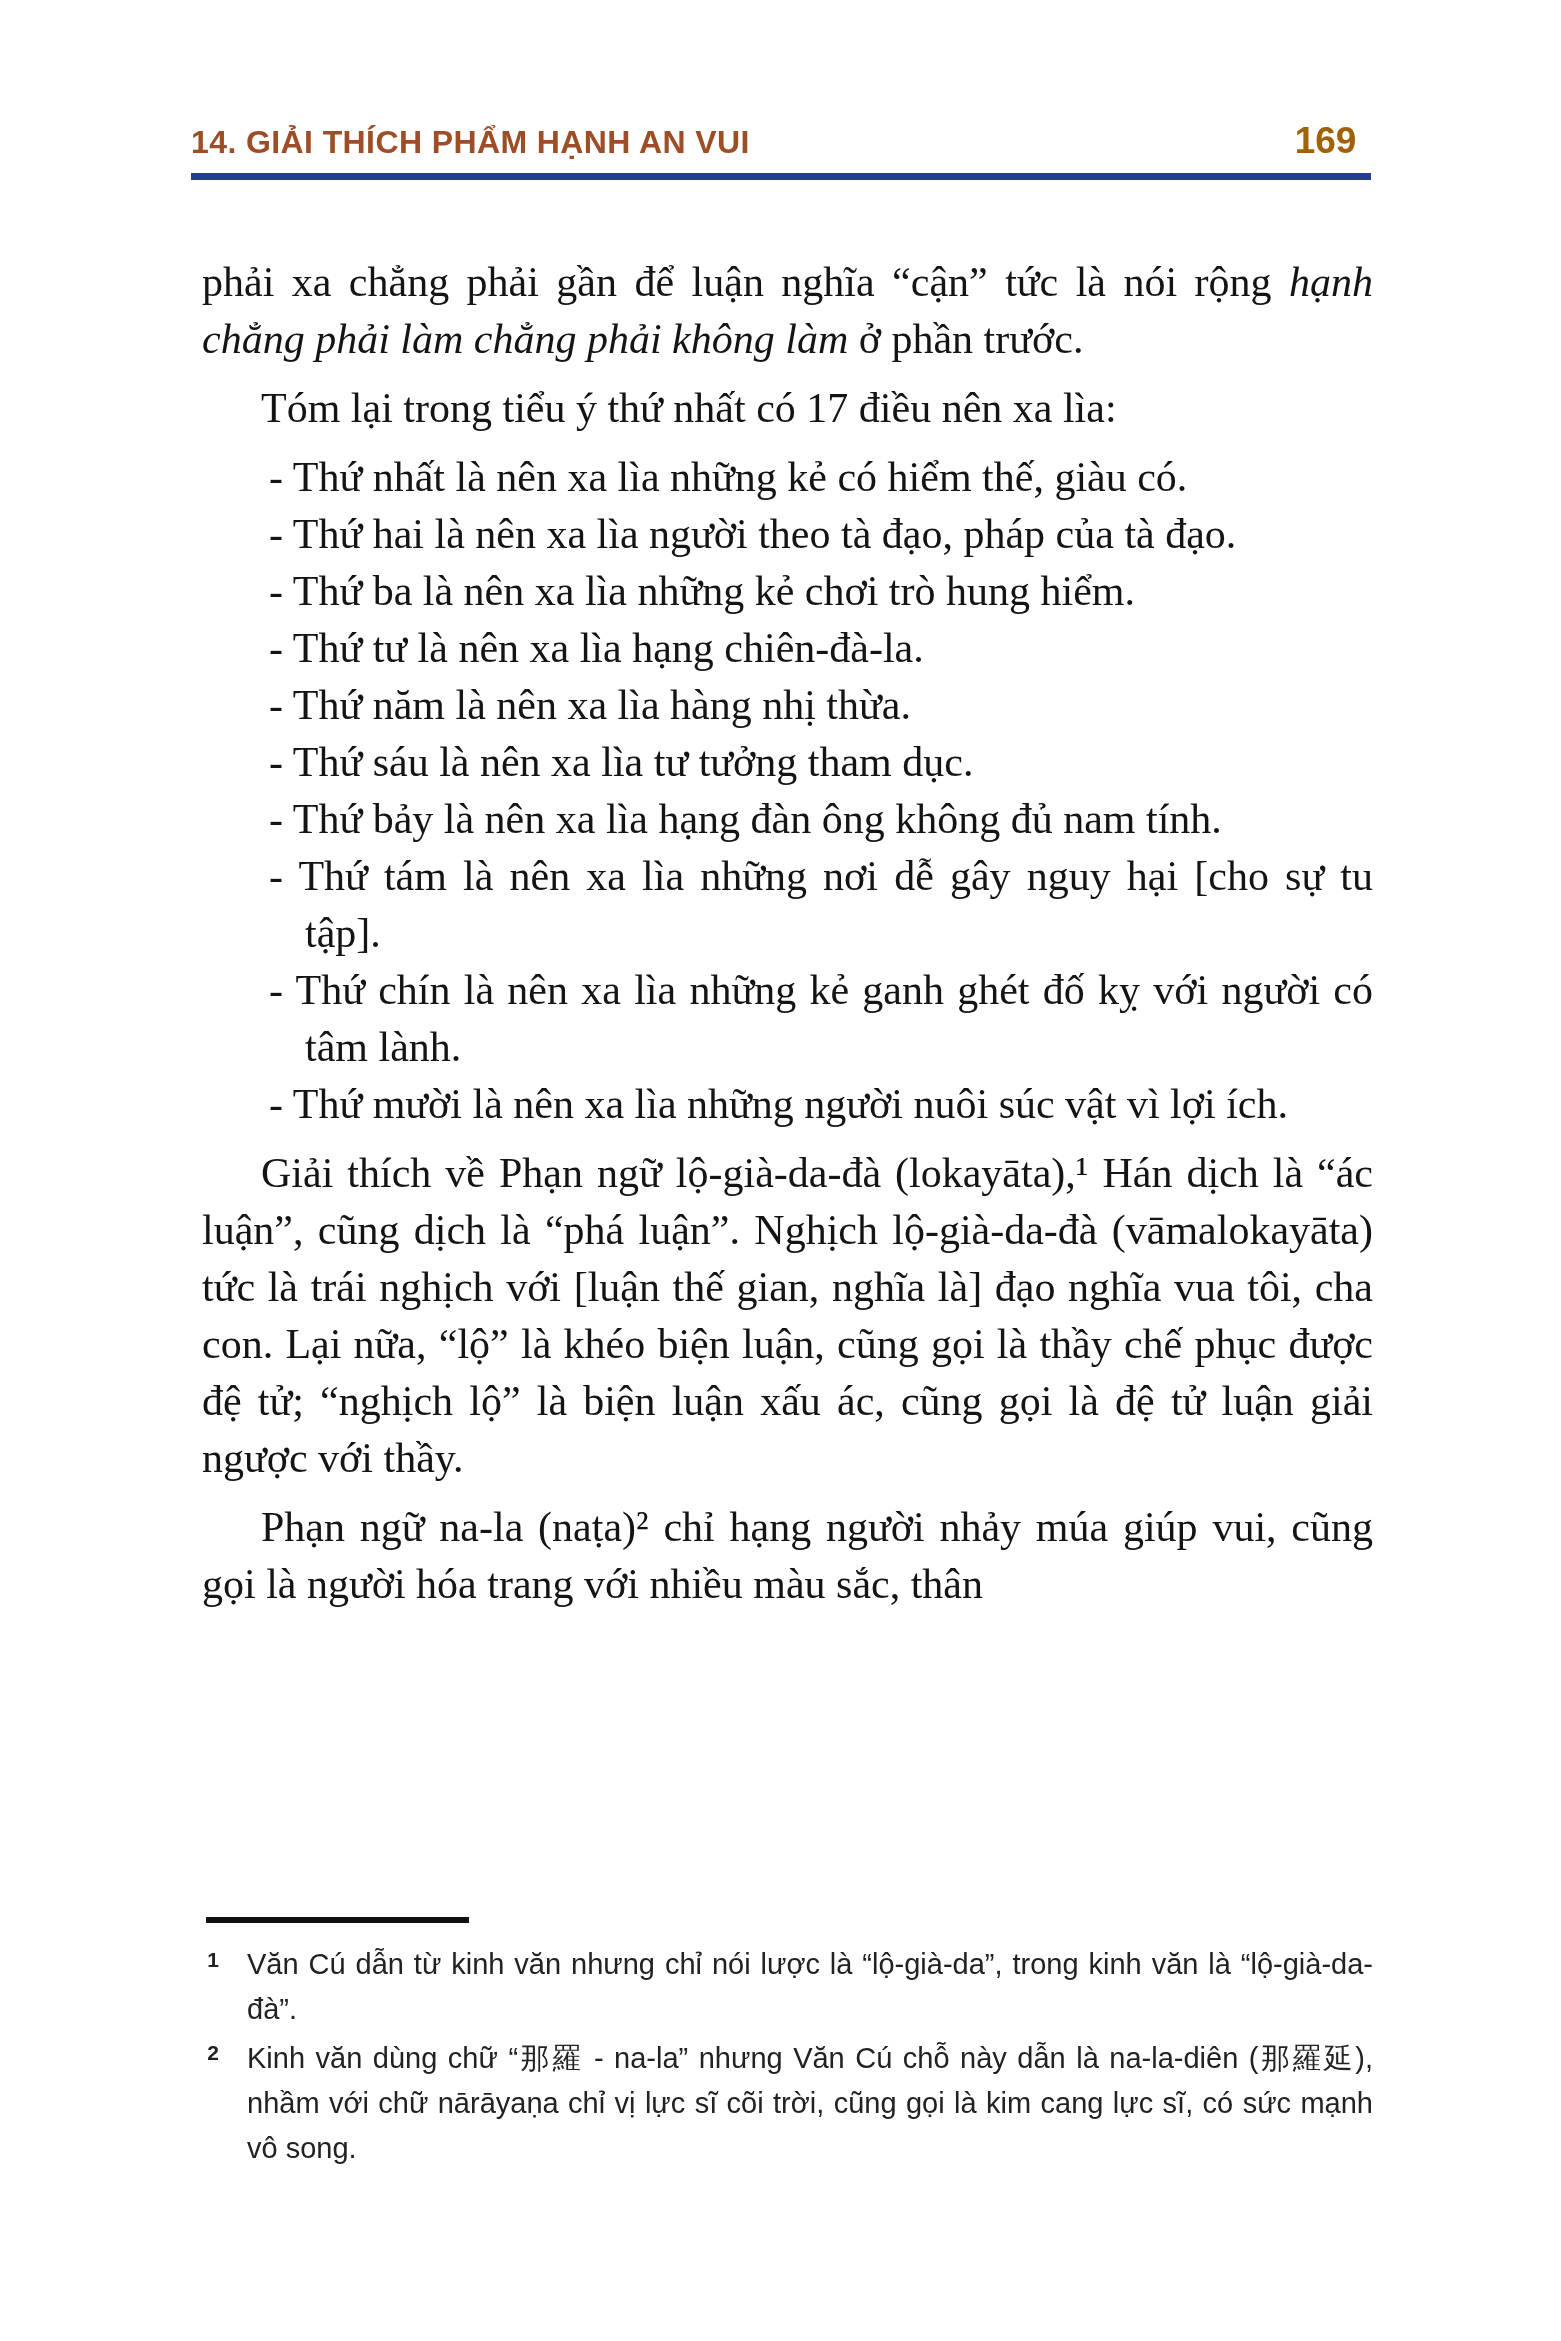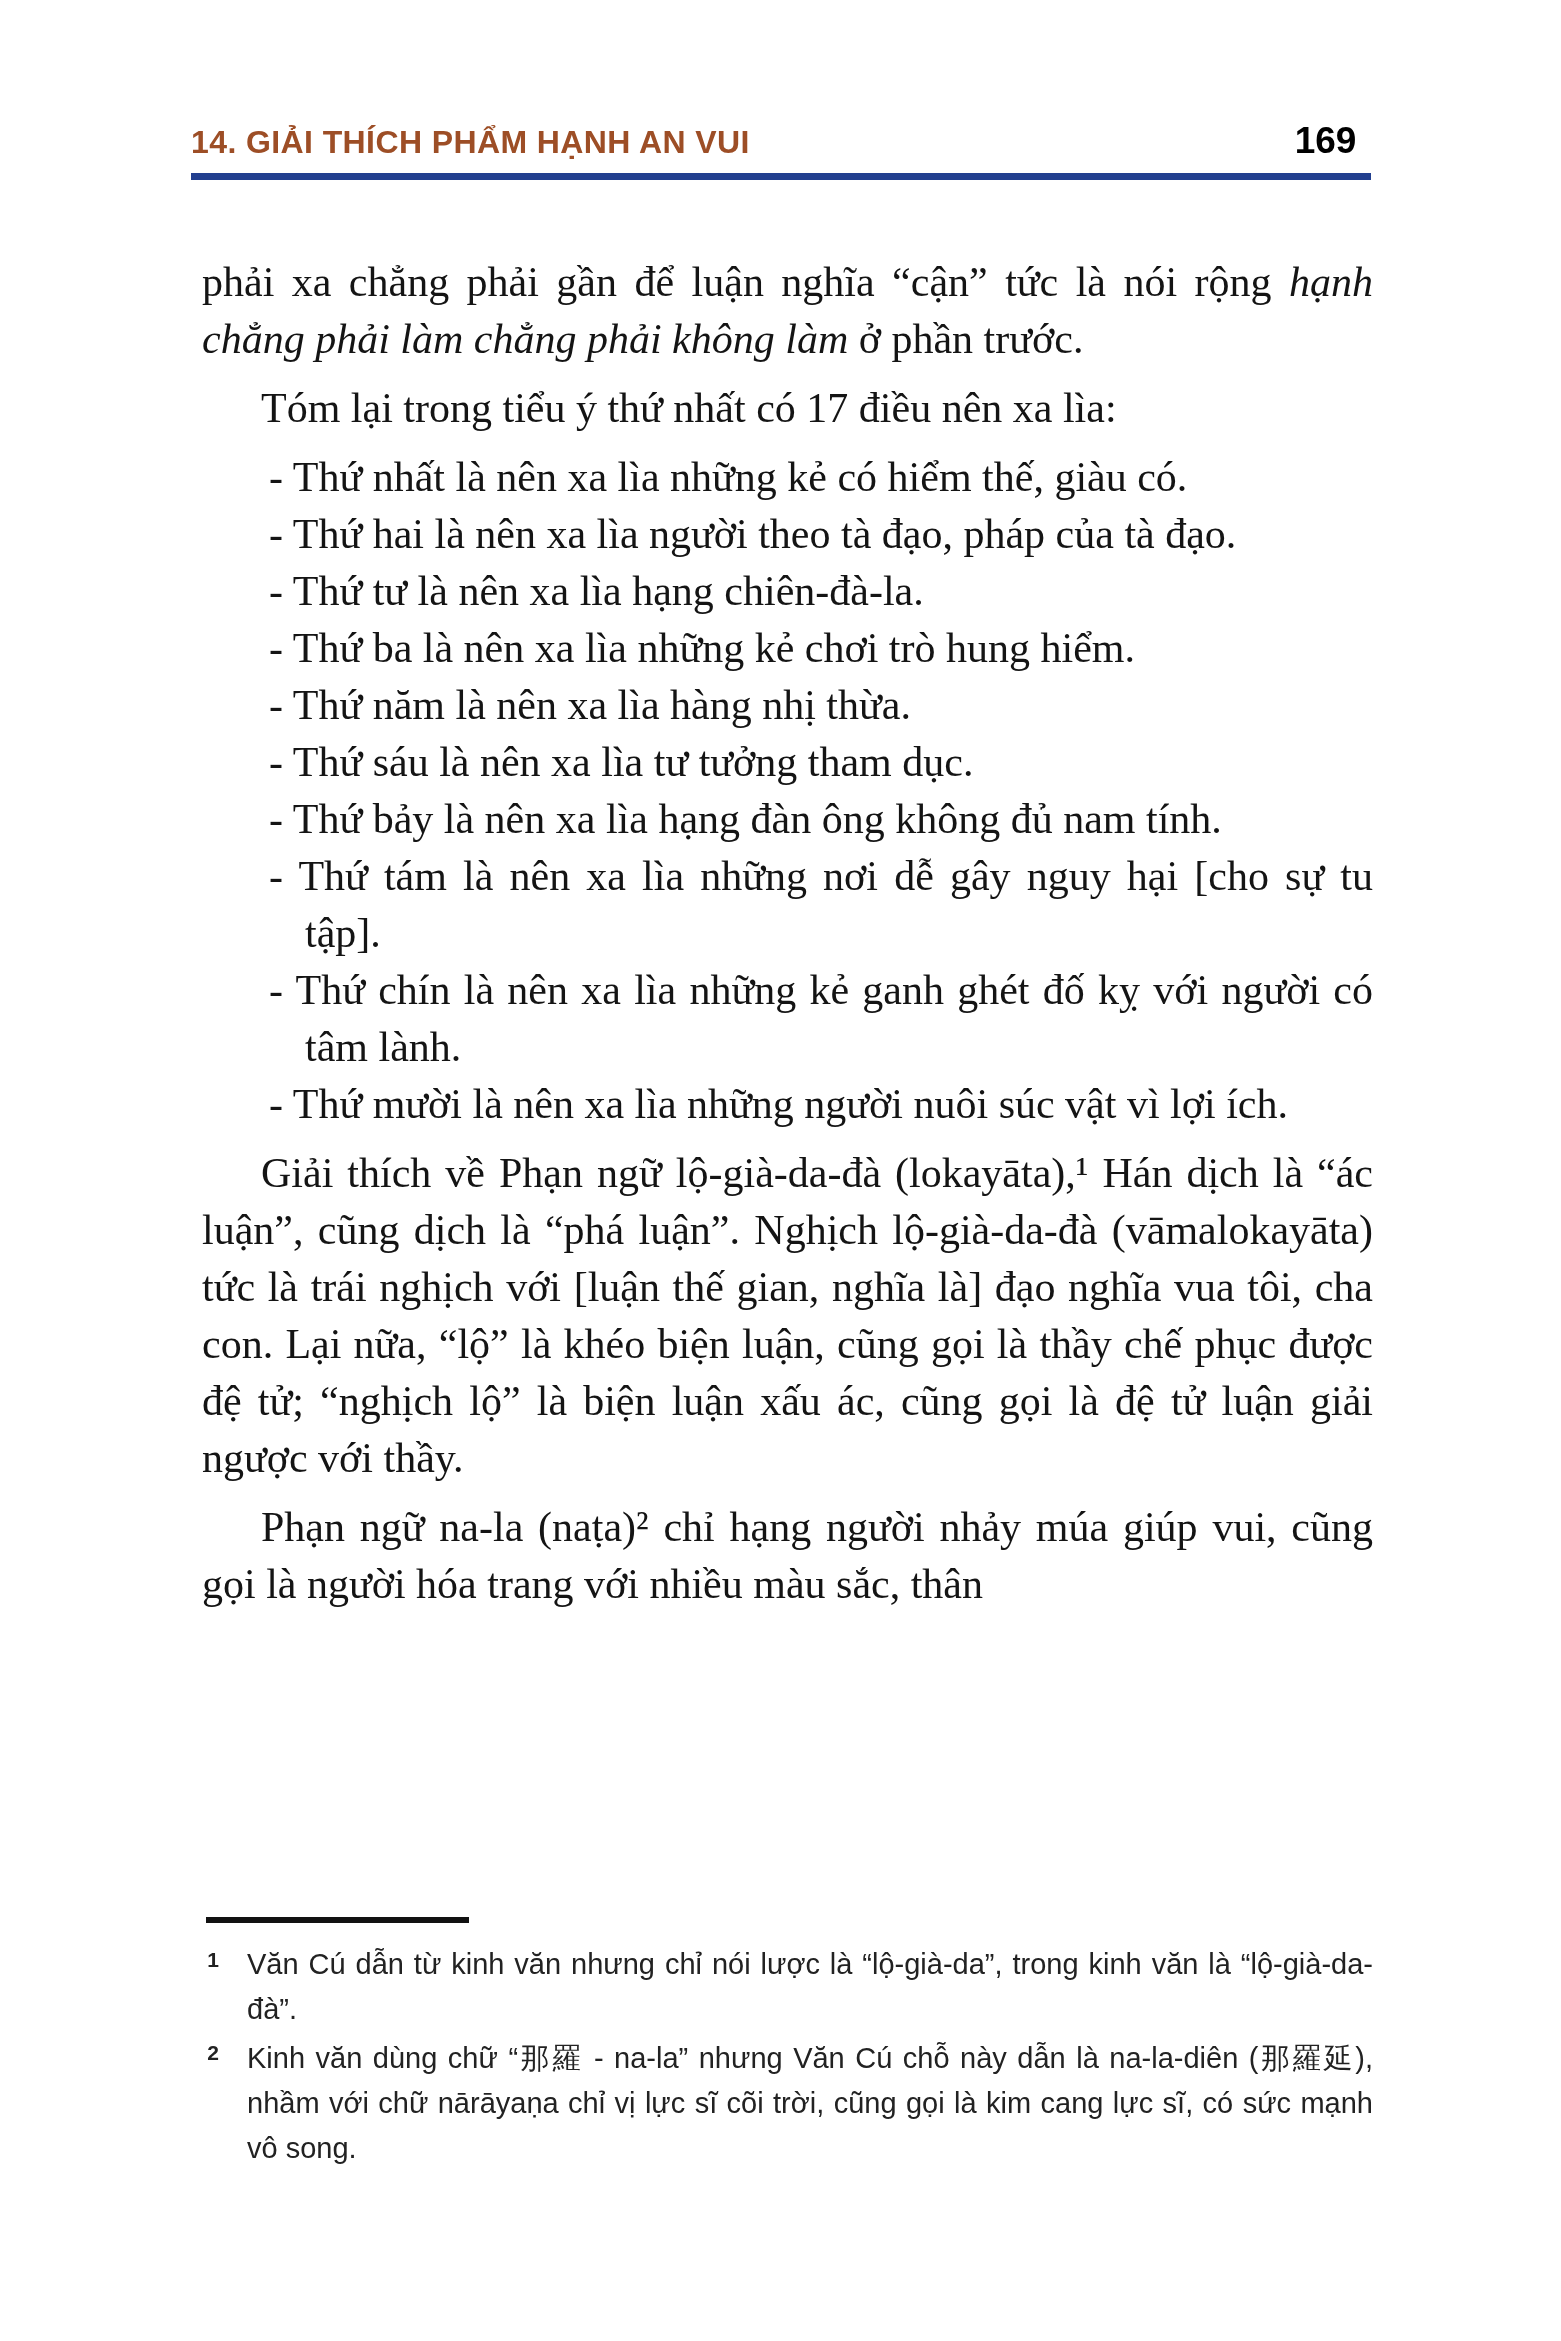--- a/index.html
+++ b/index.html
@@ -29,21 +29,21 @@
     font-weight: bold;
     font-size: 32px;
     letter-spacing: 0.4px;
     color: #9d4e26;
     text-transform: uppercase;
   }
   .head-pagenum {
     font-family: "Liberation Sans", "DejaVu Sans", sans-serif;
     font-weight: bold;
     font-size: 37px;
-    color: #000000;
+    color: #a16207;
     margin-right: 15.6px;
   }
   .head-rule {
     position: absolute;
     top: 173px;
     left: 191px;
     width: 1180px;
     height: 7px;
     background: #223f8f;
   }
@@ -113,22 +113,22 @@
 
   <div class="body-col">
 
     <p class="para"><span>phải xa chẳng phải gần để luận nghĩa “cận” tức là nói rộng </span><span class="em">hạnh chẳng phải làm chẳng phải không làm</span><span> ở phần trước.</span></p>
 
     <p class="para indent">Tóm lại trong tiểu ý thứ nhất có 17 điều nên xa lìa:</p>
 
     <div class="xa-lia-list">
       <div class="list-item"><span class="dash">-</span> <span>Thứ nhất là nên xa lìa những kẻ có hiểm thế, giàu có.</span></div>
       <div class="list-item"><span class="dash">-</span> <span>Thứ hai là nên xa lìa người theo tà đạo, pháp của tà đạo.</span></div>
+      <div class="list-item"><span class="dash">-</span> <span>Thứ ba là nên xa lìa những kẻ chơi trò hung hiểm.</span></div>
       <div class="list-item"><span class="dash">-</span> <span>Thứ tư là nên xa lìa hạng chiên-đà-la.</span></div>
-      <div class="list-item"><span class="dash">-</span> <span>Thứ ba là nên xa lìa những kẻ chơi trò hung hiểm.</span></div>
       <div class="list-item"><span class="dash">-</span> <span>Thứ năm là nên xa lìa hàng nhị thừa.</span></div>
       <div class="list-item"><span class="dash">-</span> <span>Thứ sáu là nên xa lìa tư tưởng tham dục.</span></div>
       <div class="list-item"><span class="dash">-</span> <span>Thứ bảy là nên xa lìa hạng đàn ông không đủ nam tính.</span></div>
       <div class="list-item"><span class="dash">-</span> <span>Thứ tám là nên xa lìa những nơi dễ gây nguy hại [cho sự tu tập].</span></div>
       <div class="list-item"><span class="dash">-</span> <span>Thứ chín là nên xa lìa những kẻ ganh ghét đố kỵ với người có tâm lành.</span></div>
       <div class="list-item"><span class="dash">-</span> <span>Thứ mười là nên xa lìa những người nuôi súc vật vì lợi ích.</span></div>
     </div>
 
     <p class="para indent">Giải thích về Phạn ngữ lộ-già-da-đà (lokayāta),¹ Hán dịch là “ác luận”, cũng dịch là “phá luận”. Nghịch lộ-già-da-đà (vāmalokayāta) tức là trái nghịch với [luận thế gian, nghĩa là] đạo nghĩa vua tôi, cha con. Lại nữa, “lộ” là khéo biện luận, cũng gọi là thầy chế phục được đệ tử; “nghịch lộ” là biện luận xấu ác, cũng gọi là đệ tử luận giải ngược với thầy.</p>
 

